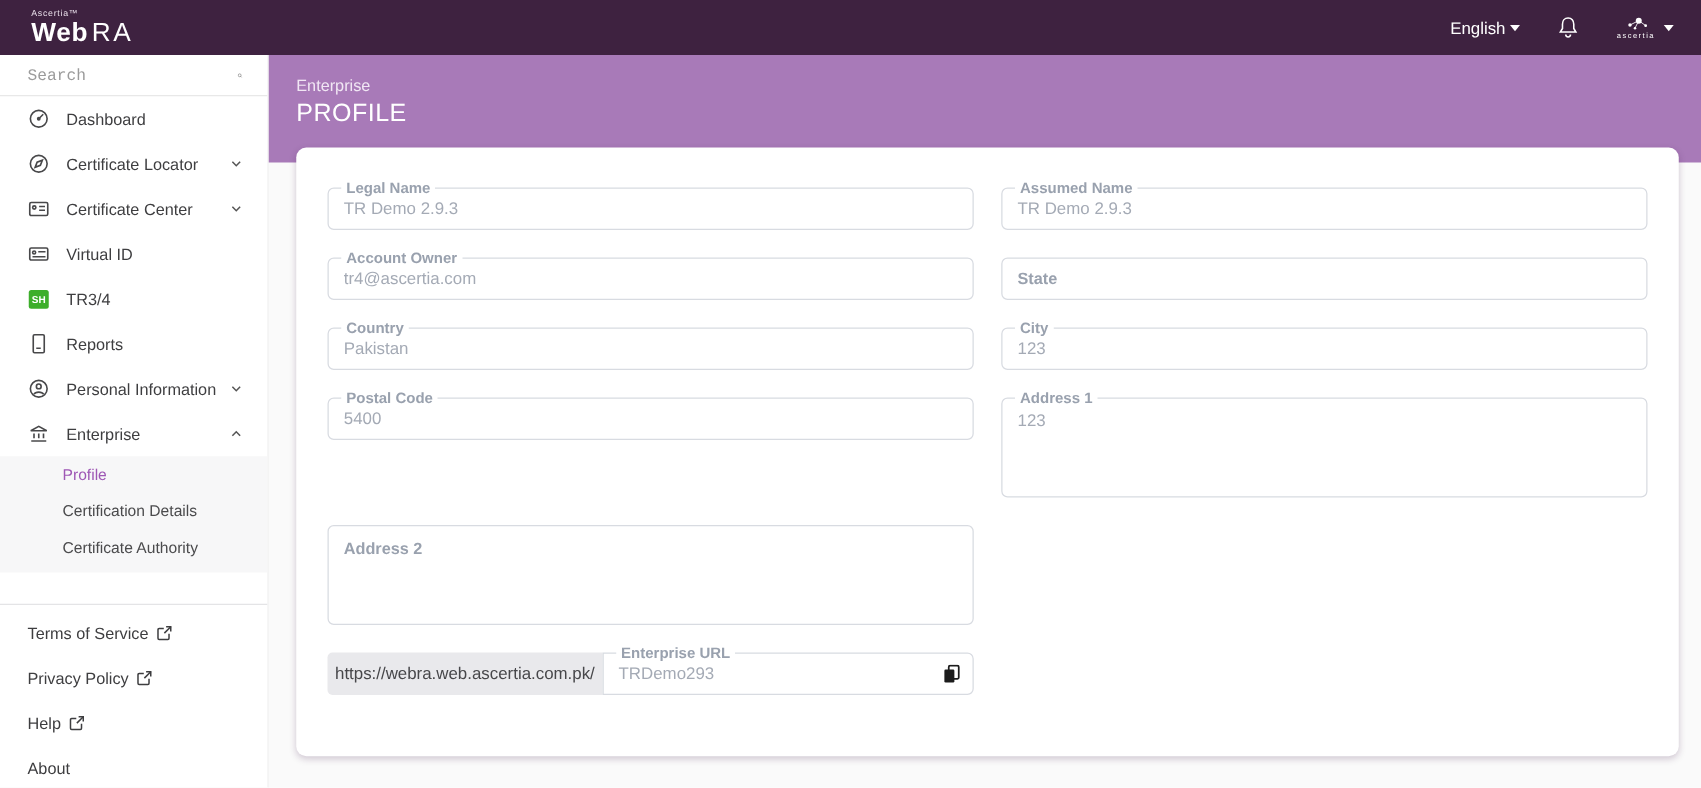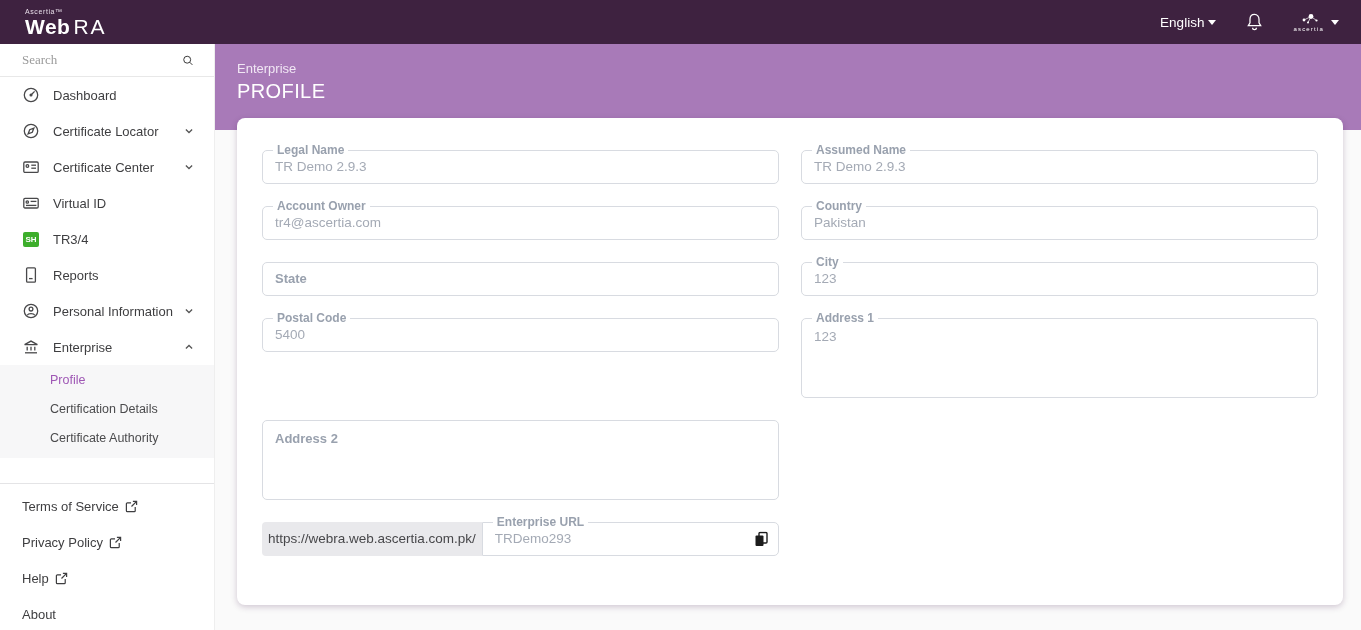--- a/index.html
+++ b/index.html
@@ -24,21 +24,21 @@
   .acct-text { font-size:6px; letter-spacing:1.2px; color:#fff; margin-top:1px; }
 
   
   .shell { display:flex; height:586px; }
 
   
   .sidebar { width:215px; background:#fff; border-right:1px solid #eeeeee; overflow:hidden; }
   .search-row { height:33px; display:flex; align-items:center; padding:0 20px 0 22px;
     border-bottom:1px solid #e8e8e8; }
   .search-row input { border:none; outline:none; flex:1; font-size:13px; color:#333;
-    font-family:Liberation Serif, serif; background:transparent; }
+    font-family:Liberation Mono, monospace; background:transparent; }
   .search-row input::placeholder { color:#9b9b9b; }
   .nav-item { height:36px; display:flex; align-items:center; padding:0 18px 0 22px;
     font-size:13px; color:#3e3e40; cursor:pointer; }
   .nav-ico { width:18px; height:18px; margin-right:13px; display:flex; align-items:center;
     justify-content:center; flex:none; }
   .nav-label { white-space:nowrap; }
   .chev { margin-left:auto; display:flex; }
   .tr-badge { width:16px; height:15px; background:#3dae2b; color:#fff; font-size:8px;
     font-weight:700; display:flex; align-items:center; justify-content:center; border-radius:2px; }
   .submenu { background:#f7f7f8; padding-bottom:6px; }
@@ -292,26 +292,26 @@
           <span class="fld-value">TR Demo 2.9.3</span>
         </div>
 
 
         <div class="fld">
           <span class="fld-label">Account Owner</span>
           <span class="fld-value">tr4@ascertia.com</span>
         </div>
 
         <div class="fld">
+          <span class="label-inside">State</span>
+        </div>
+
+        <div class="fld">
           <span class="fld-label">Country</span>
           <span class="fld-value">Pakistan</span>
-        </div>
-
-        <div class="fld">
-          <span class="label-inside">State</span>
         </div>
 
         <div class="fld">
           <span class="fld-label">City</span>
           <span class="fld-value">123</span>
         </div>
 
         <div class="fld">
           <span class="fld-label">Postal Code</span>
           <span class="fld-value">5400</span>

